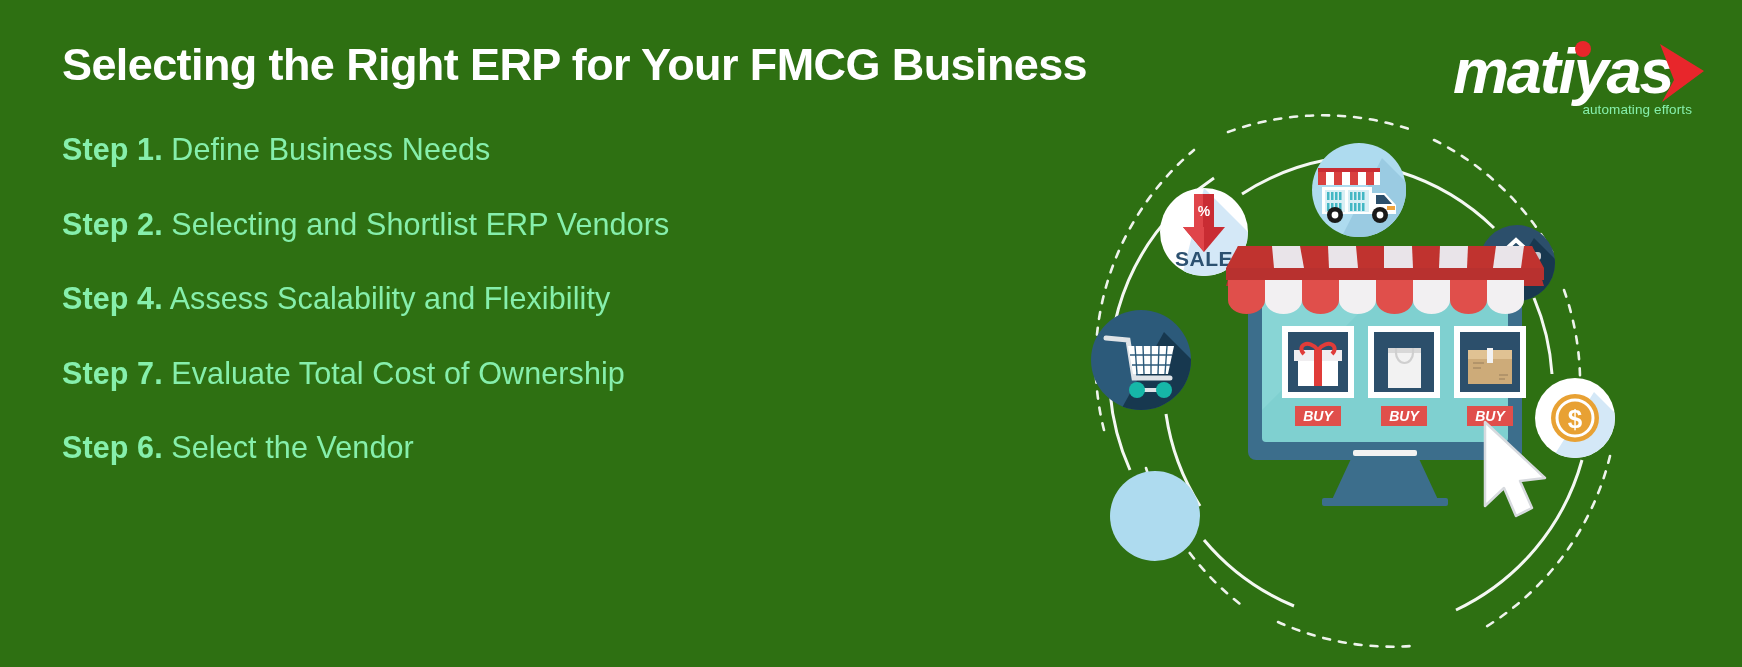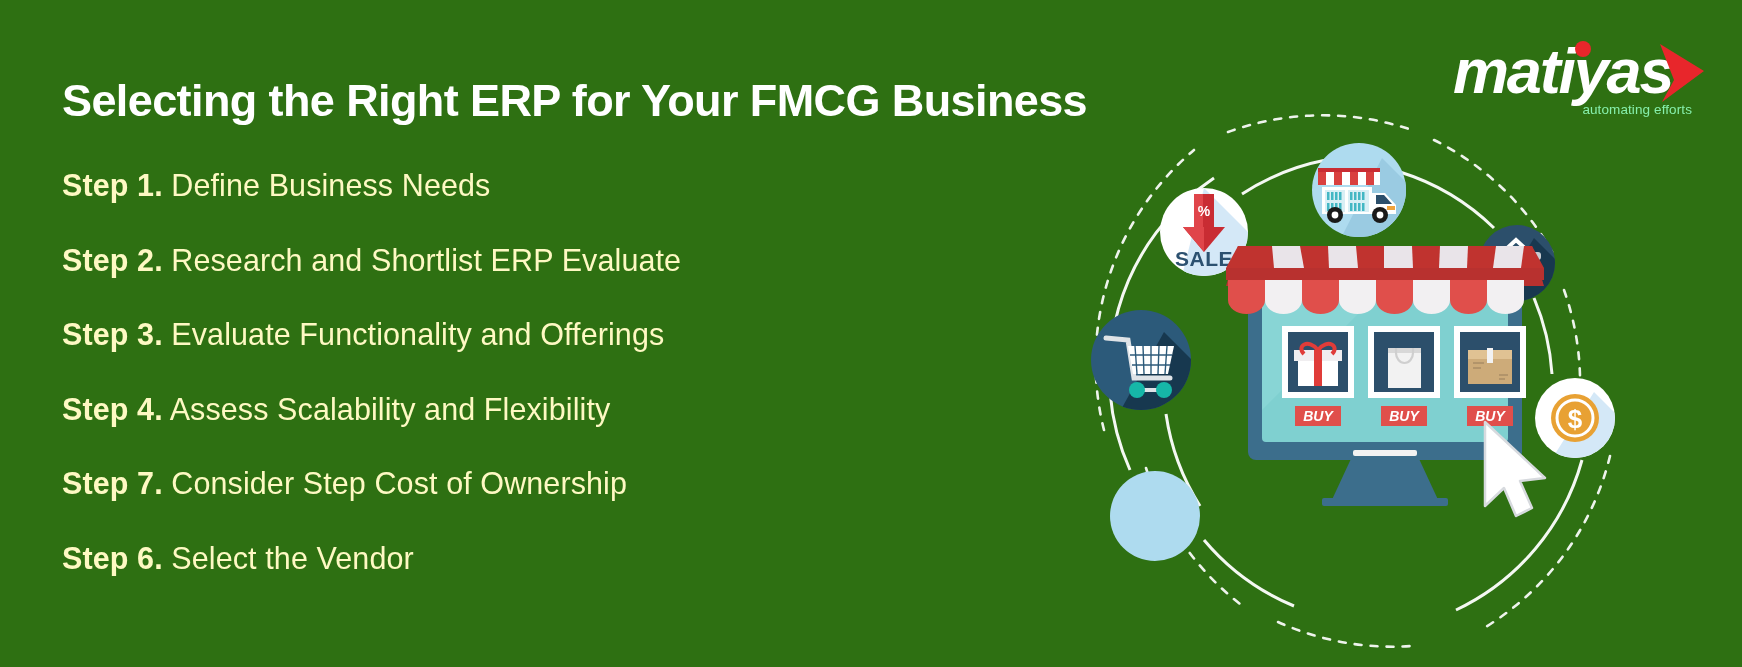--- a/index.html
+++ b/index.html
@@ -21,28 +21,27 @@
     left:62px; top:40px;
     width:1000px;
   }
   .page-title {
     color:#ffffff;
     font-size:45px;
     font-weight:700;
     letter-spacing:-0.6px;
     line-height:1.12;
     white-space:nowrap;
-    margin-top:36px;
   }
   .steps {
     list-style:none;
     margin-top:44px;
   }
   .step-item {
-    color:#fef9c3;
+    color:#86efac;
     font-size:30.5px;
     font-weight:400;
     line-height:1;
     letter-spacing:0.1px;
     margin-bottom:44px;
     white-space:nowrap;
   }
   .step-item:last-child { margin-bottom:8px; }
   .step-item .step-label { font-weight:700; }
   .step-item.is-bold .step-label { font-weight:700; }
@@ -97,33 +96,29 @@
 
     <h1 class="page-title">Selecting the Right ERP for Your FMCG Business</h1>
 
     <ul class="steps">
       <li class="step-item is-bold">
         <span class="step-label">Step 1.</span>
         <span class="step-text">Define Business Needs</span>
       </li>
       <li class="step-item">
         <span class="step-label">Step 2.</span>
-        <span class="step-text">Research and Shortlist ERP Evaluate</span>
-      </li>
-      <li class="step-item">
-        <span class="step-label">Step 3.</span>
-        <span class="step-text">Evaluate Functionality and Offerings</span>
+        <span class="step-text">Selecting and Shortlist ERP Vendors</span>
       </li>
       <li class="step-item">
         <span class="step-label">Step 4.</span>
         <span class="step-text">Assess Scalability and Flexibility</span>
       </li>
       <li class="step-item">
         <span class="step-label">Step 7.</span>
-        <span class="step-text">Consider Step Cost of Ownership</span>
+        <span class="step-text">Evaluate Total Cost of Ownership</span>
       </li>
       <li class="step-item">
         <span class="step-label">Step 6.</span>
         <span class="step-text">Select the Vendor</span>
       </li>
     </ul>
   </div>
 
   <div class="logo">
     <div class="logo-wordmark">matiyas</div>

